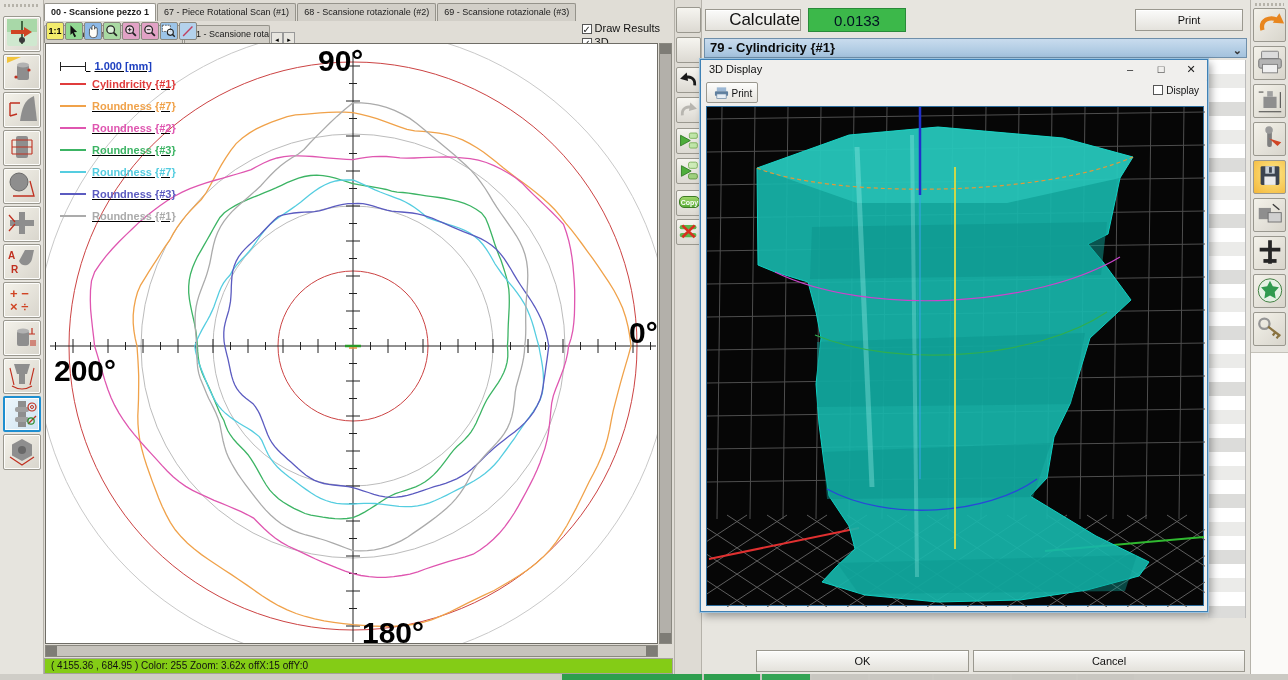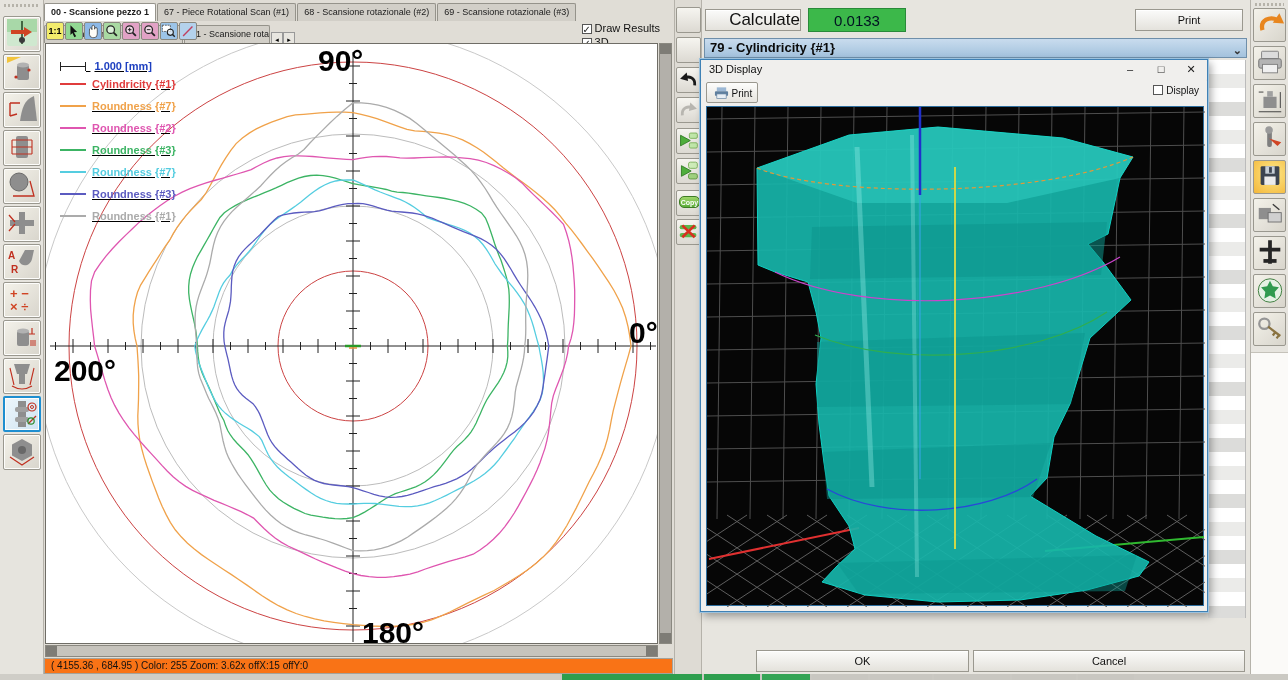--- a/index.html
+++ b/index.html
@@ -34,21 +34,21 @@
   .ptb svg { width:16px; height:16px; margin-top:0; }
   #chk-stack { right:12px; top:0; position:absolute; text-align:left; }
   .chkrow { font-size:11px; color:#111; height:13px; line-height:13px; margin-bottom:1px; cursor:pointer; }
   .cbox { display:inline-block; width:10px; height:10px; background:#fff; border:1px solid #555; margin-right:3px;
           font-size:10px; line-height:9px; text-align:center; color:#222; vertical-align:-1px; }
 
   #plot-area { left:1px; top:43px; width:613px; height:601px; background:#fff; border:1px solid #6f6d66; overflow:hidden; }
   #plot-vscroll { left:615px; top:43px; width:13px; height:601px; background:#b3b0aa; border:1px solid #8a8880; }
   #plot-hscroll { left:1px; top:645px; width:613px; height:12px; background:#c6c3bc; border:1px solid #8a8880; }
   .scrollend { position:absolute; width:11px; height:10px; background:#7e7c76; }
-  #status-bar { left:0px; top:658px; width:629px; height:16px; background:#f97316; border:1px solid #a5a29a;
+  #status-bar { left:0px; top:658px; width:629px; height:16px; background:#84cc16; border:1px solid #a5a29a;
                 font-size:10px; color:#111; line-height:14px; padding-left:6px; }
 
   
   #legend { left:14px; top:12px; position:absolute;text-decoration:underline; }
   #scale-row { height:18px; }
   #scale-mark { display:inline-block; width:26px; height:9px; border-left:1px solid #222; border-right:1px solid #222;
                 background:linear-gradient(#0000 45%, #222 45%, #222 55%, #0000 55%); vertical-align:-1px; }
   #scale-label { color:#1d3fc0; font-size:11px; font-weight:bold; margin-left:4px; }
   .leg-row { height:22px; }
   .leg-swatch { display:inline-block; width:26px; height:2px; vertical-align:3px; }

